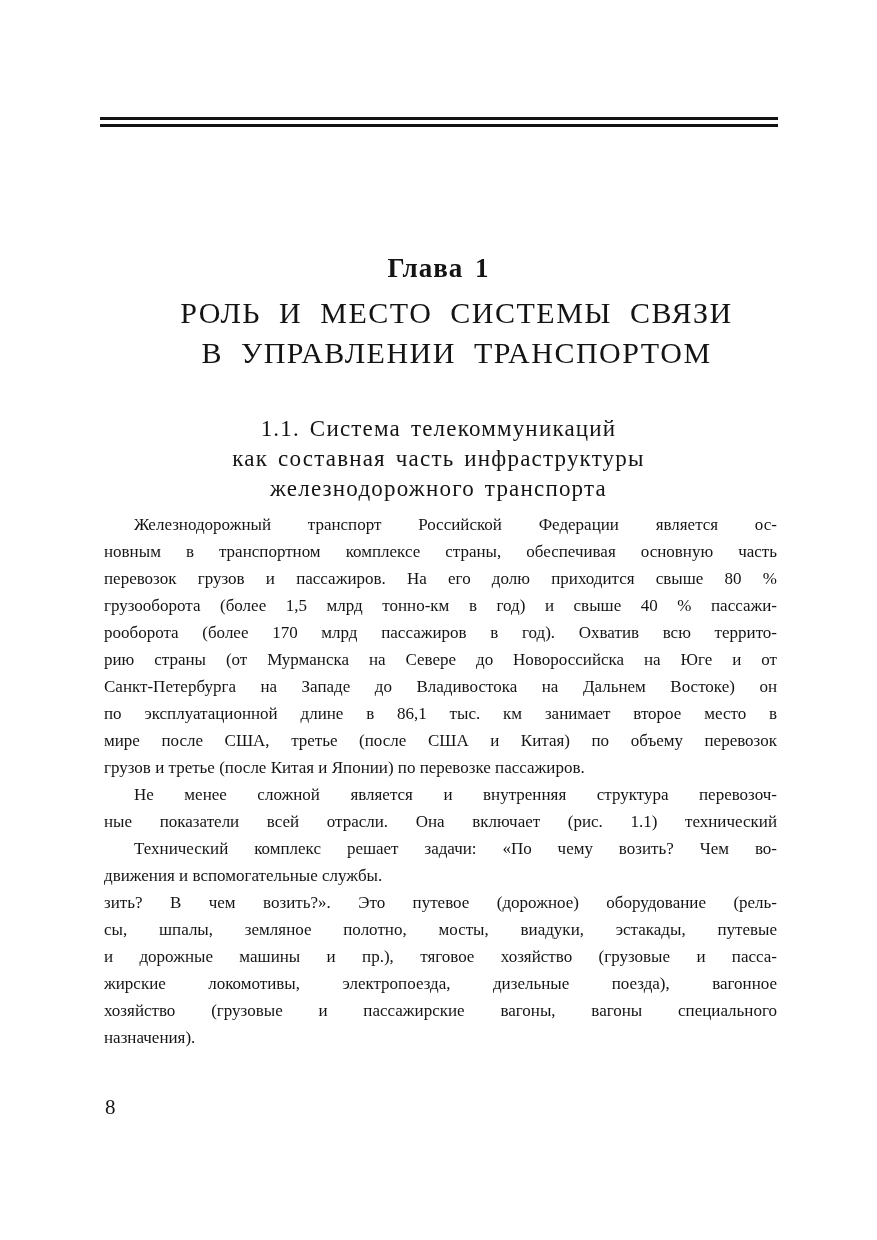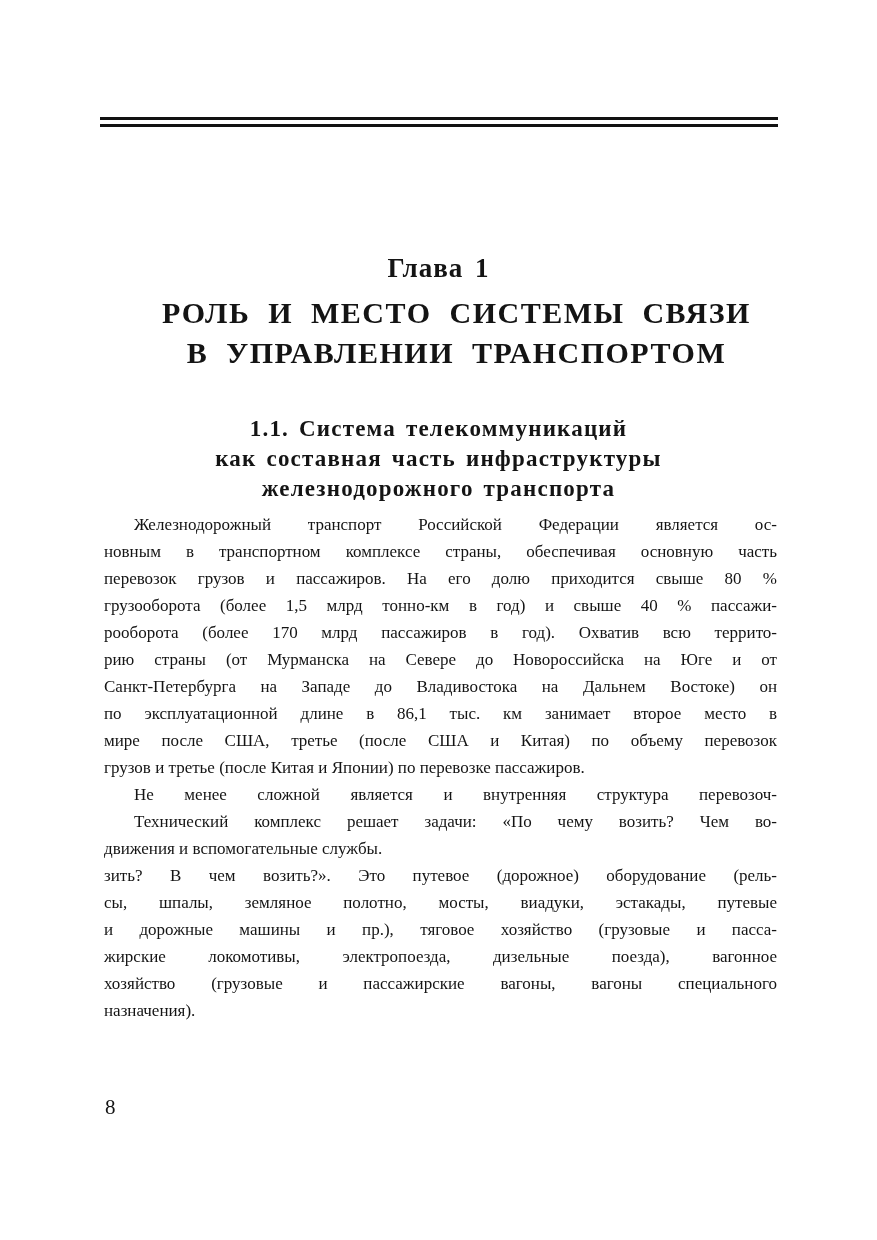--- a/index.html
+++ b/index.html
@@ -41,36 +41,36 @@
   }
   .chapter-label {
     font-size: 27px;
     font-weight: bold;
     letter-spacing: 1px;
     word-spacing: 4px;
     margin-bottom: 9px;
   }
   .chapter-title-line {
     font-size: 30px;
-    font-weight: bold;
+    font-weight: normal;
     line-height: 40px;
     letter-spacing: 1.5px;
     word-spacing: 9px;
     padding-left: 36px;
   }
   .section-block {
     position: absolute;
     left: 0;
     top: 414px;
     width: 877px;
     text-align: center;
   }
   .section-line {
     font-size: 23px;
-    font-weight: bold;
+    font-weight: normal;
     line-height: 30px;
     letter-spacing: 1.2px;
     word-spacing: 3px;
   }
   .body-block {
     position: absolute;
     left: 104px;
     top: 511px;
     width: 673px;
     font-size: 17px;
@@ -125,20 +125,21 @@
     <div class="line">перевозок грузов и пассажиров. На его долю приходится свыше 80 %</div>
     <div class="line">грузооборота (более 1,5 млрд тонно-км в год) и свыше 40 % пассажи-</div>
     <div class="line">рооборота (более 170 млрд пассажиров в год). Охватив всю террито-</div>
     <div class="line">рию страны (от Мурманска на Севере до Новороссийска на Юге и от</div>
     <div class="line">Санкт-Петербурга на Западе до Владивостока на Дальнем Востоке) он</div>
     <div class="line">по эксплуатационной длине в 86,1 тыс. км занимает второе место в</div>
     <div class="line">мире после США, третье (после США и Китая) по объему перевозок</div>
     <div class="line last">грузов и третье (после Китая и Японии) по перевозке пассажиров.</div>
 
     <div class="line indent">Не менее сложной является и внутренняя структура перевозоч-</div>
+    <div class="line">ные показатели всей отрасли. Она включает (рис. 1.1) технический</div>
     <div class="line indent">Технический комплекс решает задачи: «По чему возить? Чем во-</div>
 
     <div class="line last">движения и вспомогательные службы.</div>
     <div class="line">зить? В чем возить?». Это путевое (дорожное) оборудование (рель-</div>
     <div class="line">сы,  шпалы, земляное полотно, мосты, виадуки, эстакады, путевые</div>
     <div class="line">и дорожные машины и пр.), тяговое хозяйство (грузовые и пасса-</div>
     <div class="line">жирские локомотивы, электропоезда, дизельные поезда), вагонное</div>
     <div class="line">хозяйство (грузовые и пассажирские вагоны, вагоны специального</div>
     <div class="line last">назначения).</div>
   </div>

